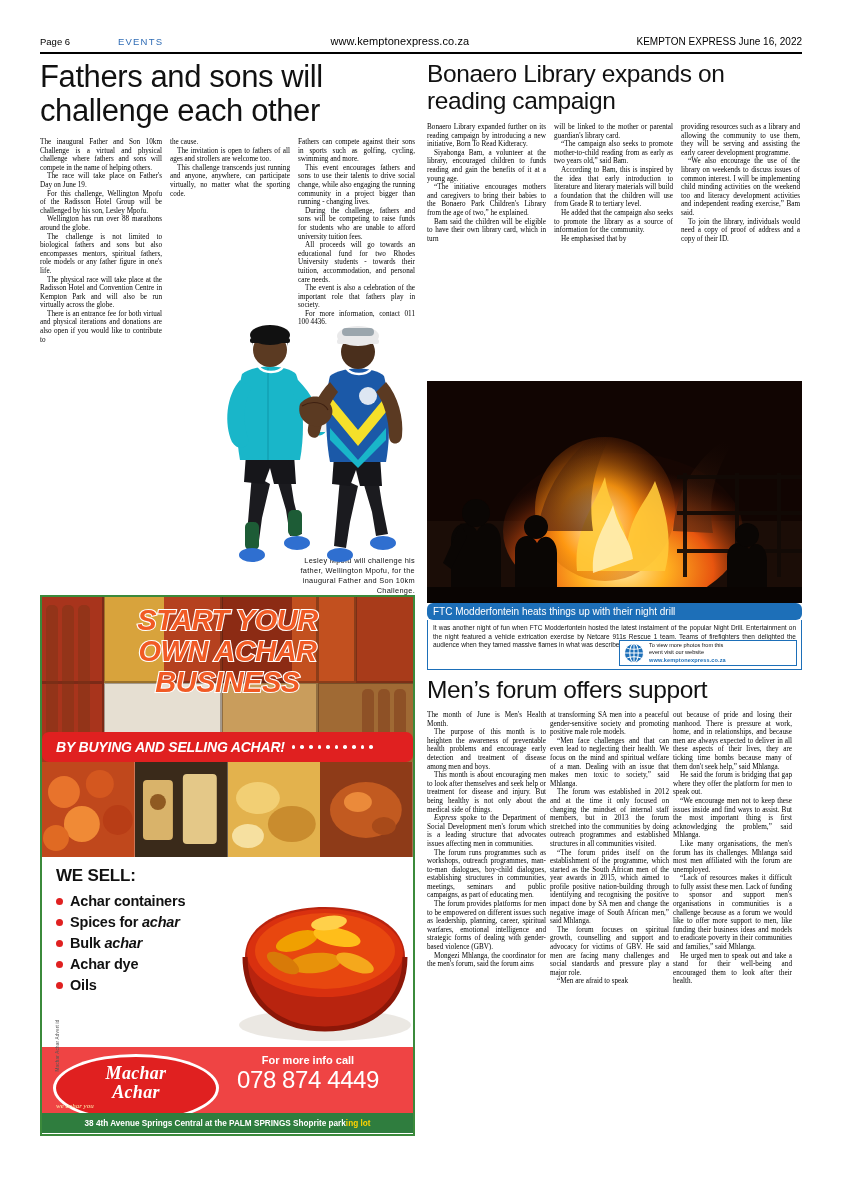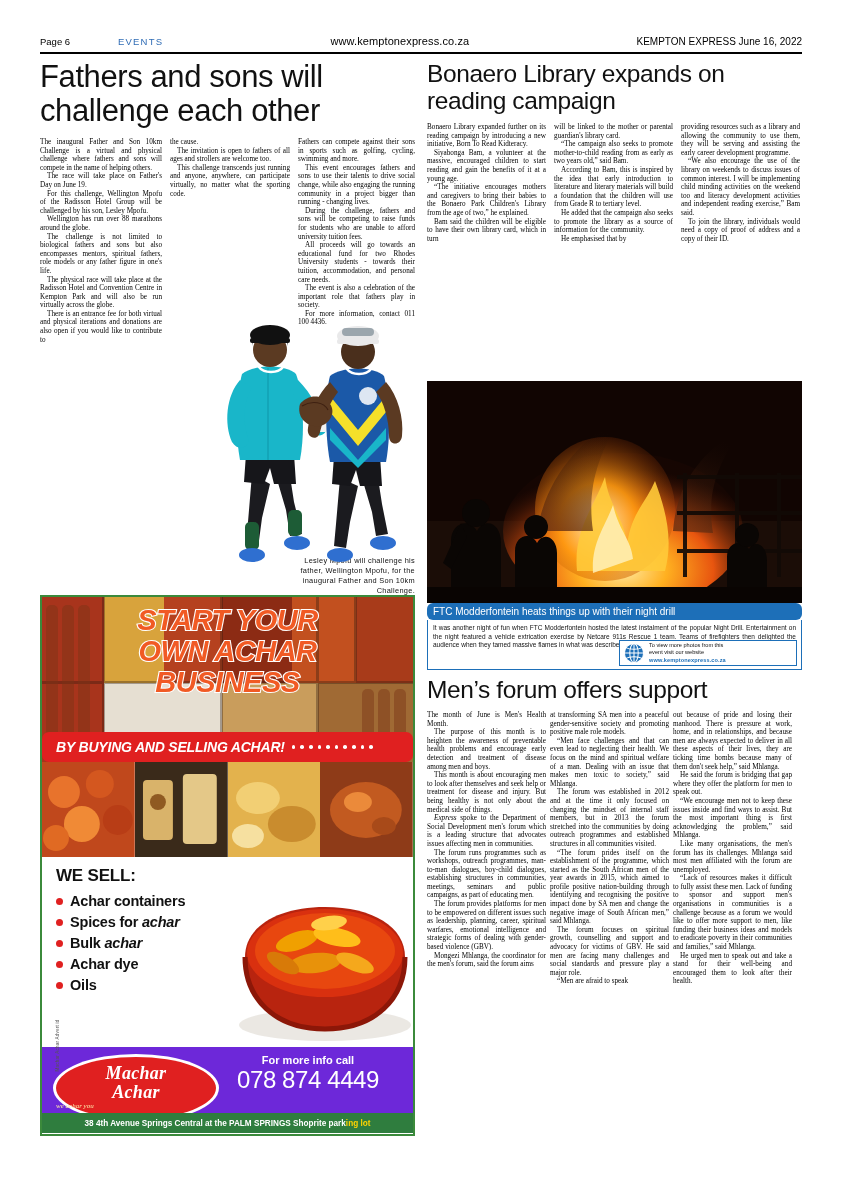--- a/index.html
+++ b/index.html
@@ -135,21 +135,21 @@
   .ad-list { list-style:none; margin:0; padding:0; }
   .ad-list li {
     font-family:"Liberation Sans", sans-serif; font-weight:bold;
     font-size:14.5px; color:#111; line-height:21px;
     display:flex; align-items:center; gap:7px; letter-spacing:-0.2px;
   }
   .ad-list li b.bullet { width:7px; height:7px; border-radius:50%; background:#e02020; display:inline-block; flex:0 0 7px; }
   .ad-list li i.it { font-style:italic; }
   .ad-bowl { position:absolute; right:0px; bottom:0px; width:188px; height:168px; }
 
-  .ad-foot { position:relative; height:86px; background:#6d28d9; }
+  .ad-foot { position:relative; height:86px; background:#ef4444; }
   .ad-brand { position:absolute; left:14px; top:4px; width:160px; height:74px; }
   .ad-brand .oval {
     position:absolute; left:0; top:6px; width:160px; height:62px;
     background:#e02020; border-radius:50%/50%;
     box-shadow:0 0 0 3px #fff;
   }
   .ad-brand .bt {
     position:absolute; left:0; right:0; top:13px; text-align:center;
     font-family:"Liberation Serif", serif; font-style:italic; font-weight:bold;
     color:#fff; font-size:18px; line-height:19px; letter-spacing:0.3px;
@@ -281,21 +281,21 @@
     </div>
 
     <div class="photo-credit" style="position:absolute; left:258px; top:496px; width:117px;">Lesley Mpofu will challenge his father, Wellington Mpofu, for the inaugural Father and Son 10km Challenge.</div>
   </div>
 
   <div id="art-library">
     <div class="hl">Bonaero Library expands on reading campaign</div>
     <div class="cols">
       <div class="col" id="l-c1">
           <p class="first">Bonaero Library expanded further on its reading campaign by introducing a new initiative, Born To Read Kidteracy.</p>
-          <p>Siyabonga Bam, a volunteer at the massive, encouraged children to start reading and gain the benefits of it at a young age.</p>
+          <p>Siyabonga Bam, a volunteer at the library, encouraged children to funds reading and gain the benefits of it at a young age.</p>
           <p>“The initiative encourages mothers and caregivers to bring their babies to the Bonaero Park Children's Library from the age of two,” he explained.</p>
           <p>Bam said the children will be eligible to have their own library card, which in turn</p>
         </div>
       <div class="col" id="l-c2">
           <p class="first">will be linked to the mother or parental guardian's library card.</p>
           <p>“The campaign also seeks to promote mother-to-child reading from as early as two years old,” said Bam.</p>
           <p>According to Bam, this is inspired by the idea that early introduction to literature and literary materials will build a foundation that the children will use from Grade R to tertiary level.</p>
           <p>He added that the campaign also seeks to promote the library as a source of information for the community.</p>
           <p>He emphasised that by</p>
         </div>

